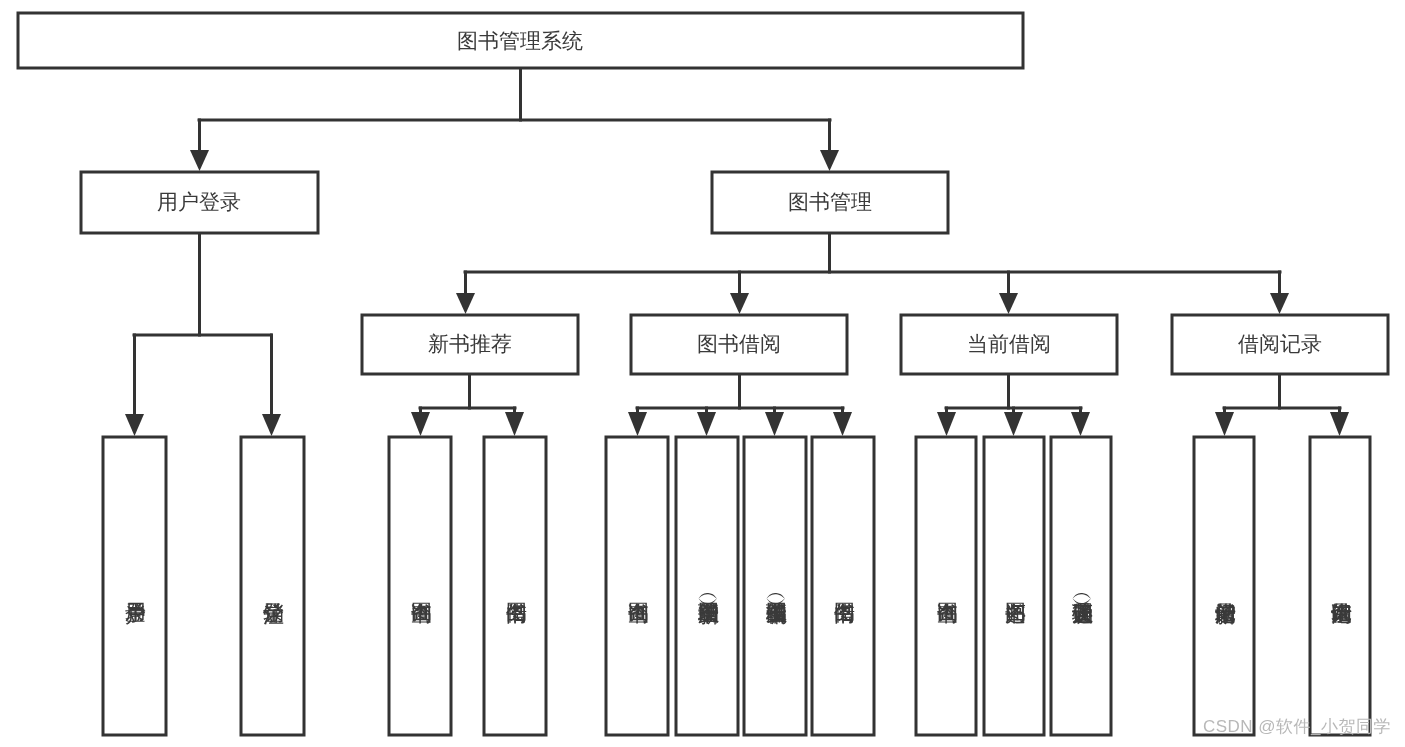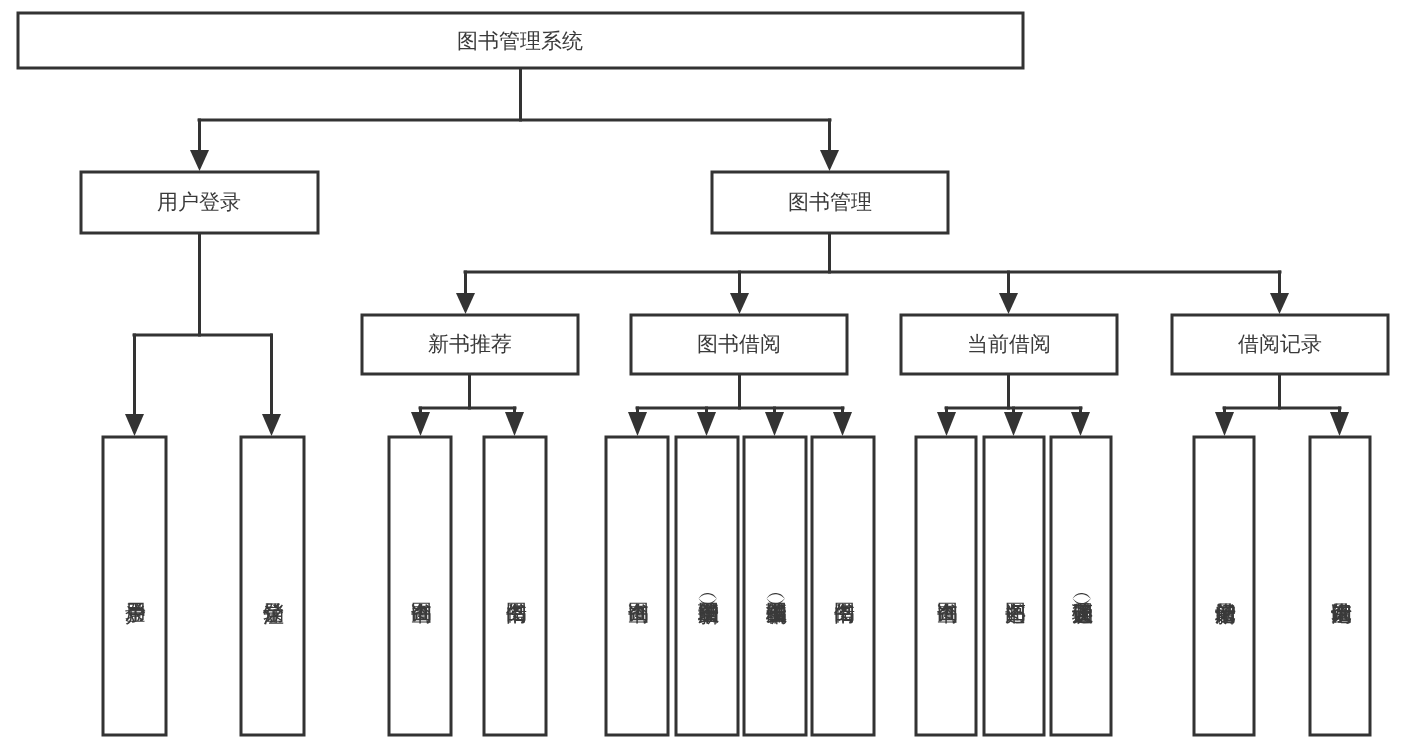--- a/index.html
+++ b/index.html
@@ -223,13 +223,14 @@
     <g>
       <rect class="node-rect" x="1194" y="437" width="60" height="298"></rect>
       <text class="node-label-v" x="1224" y="586">新增借阅记录</text>
     </g>
     <g>
       <rect class="node-rect" x="1310" y="437" width="60" height="298"></rect>
       <text class="node-label-v" x="1340" y="586">查询借阅记录</text>
     </g>
   </svg>
 
+  <div class="watermark">CSDN @软件_小贺同学</div>
 </div>
 
 </body></html>

